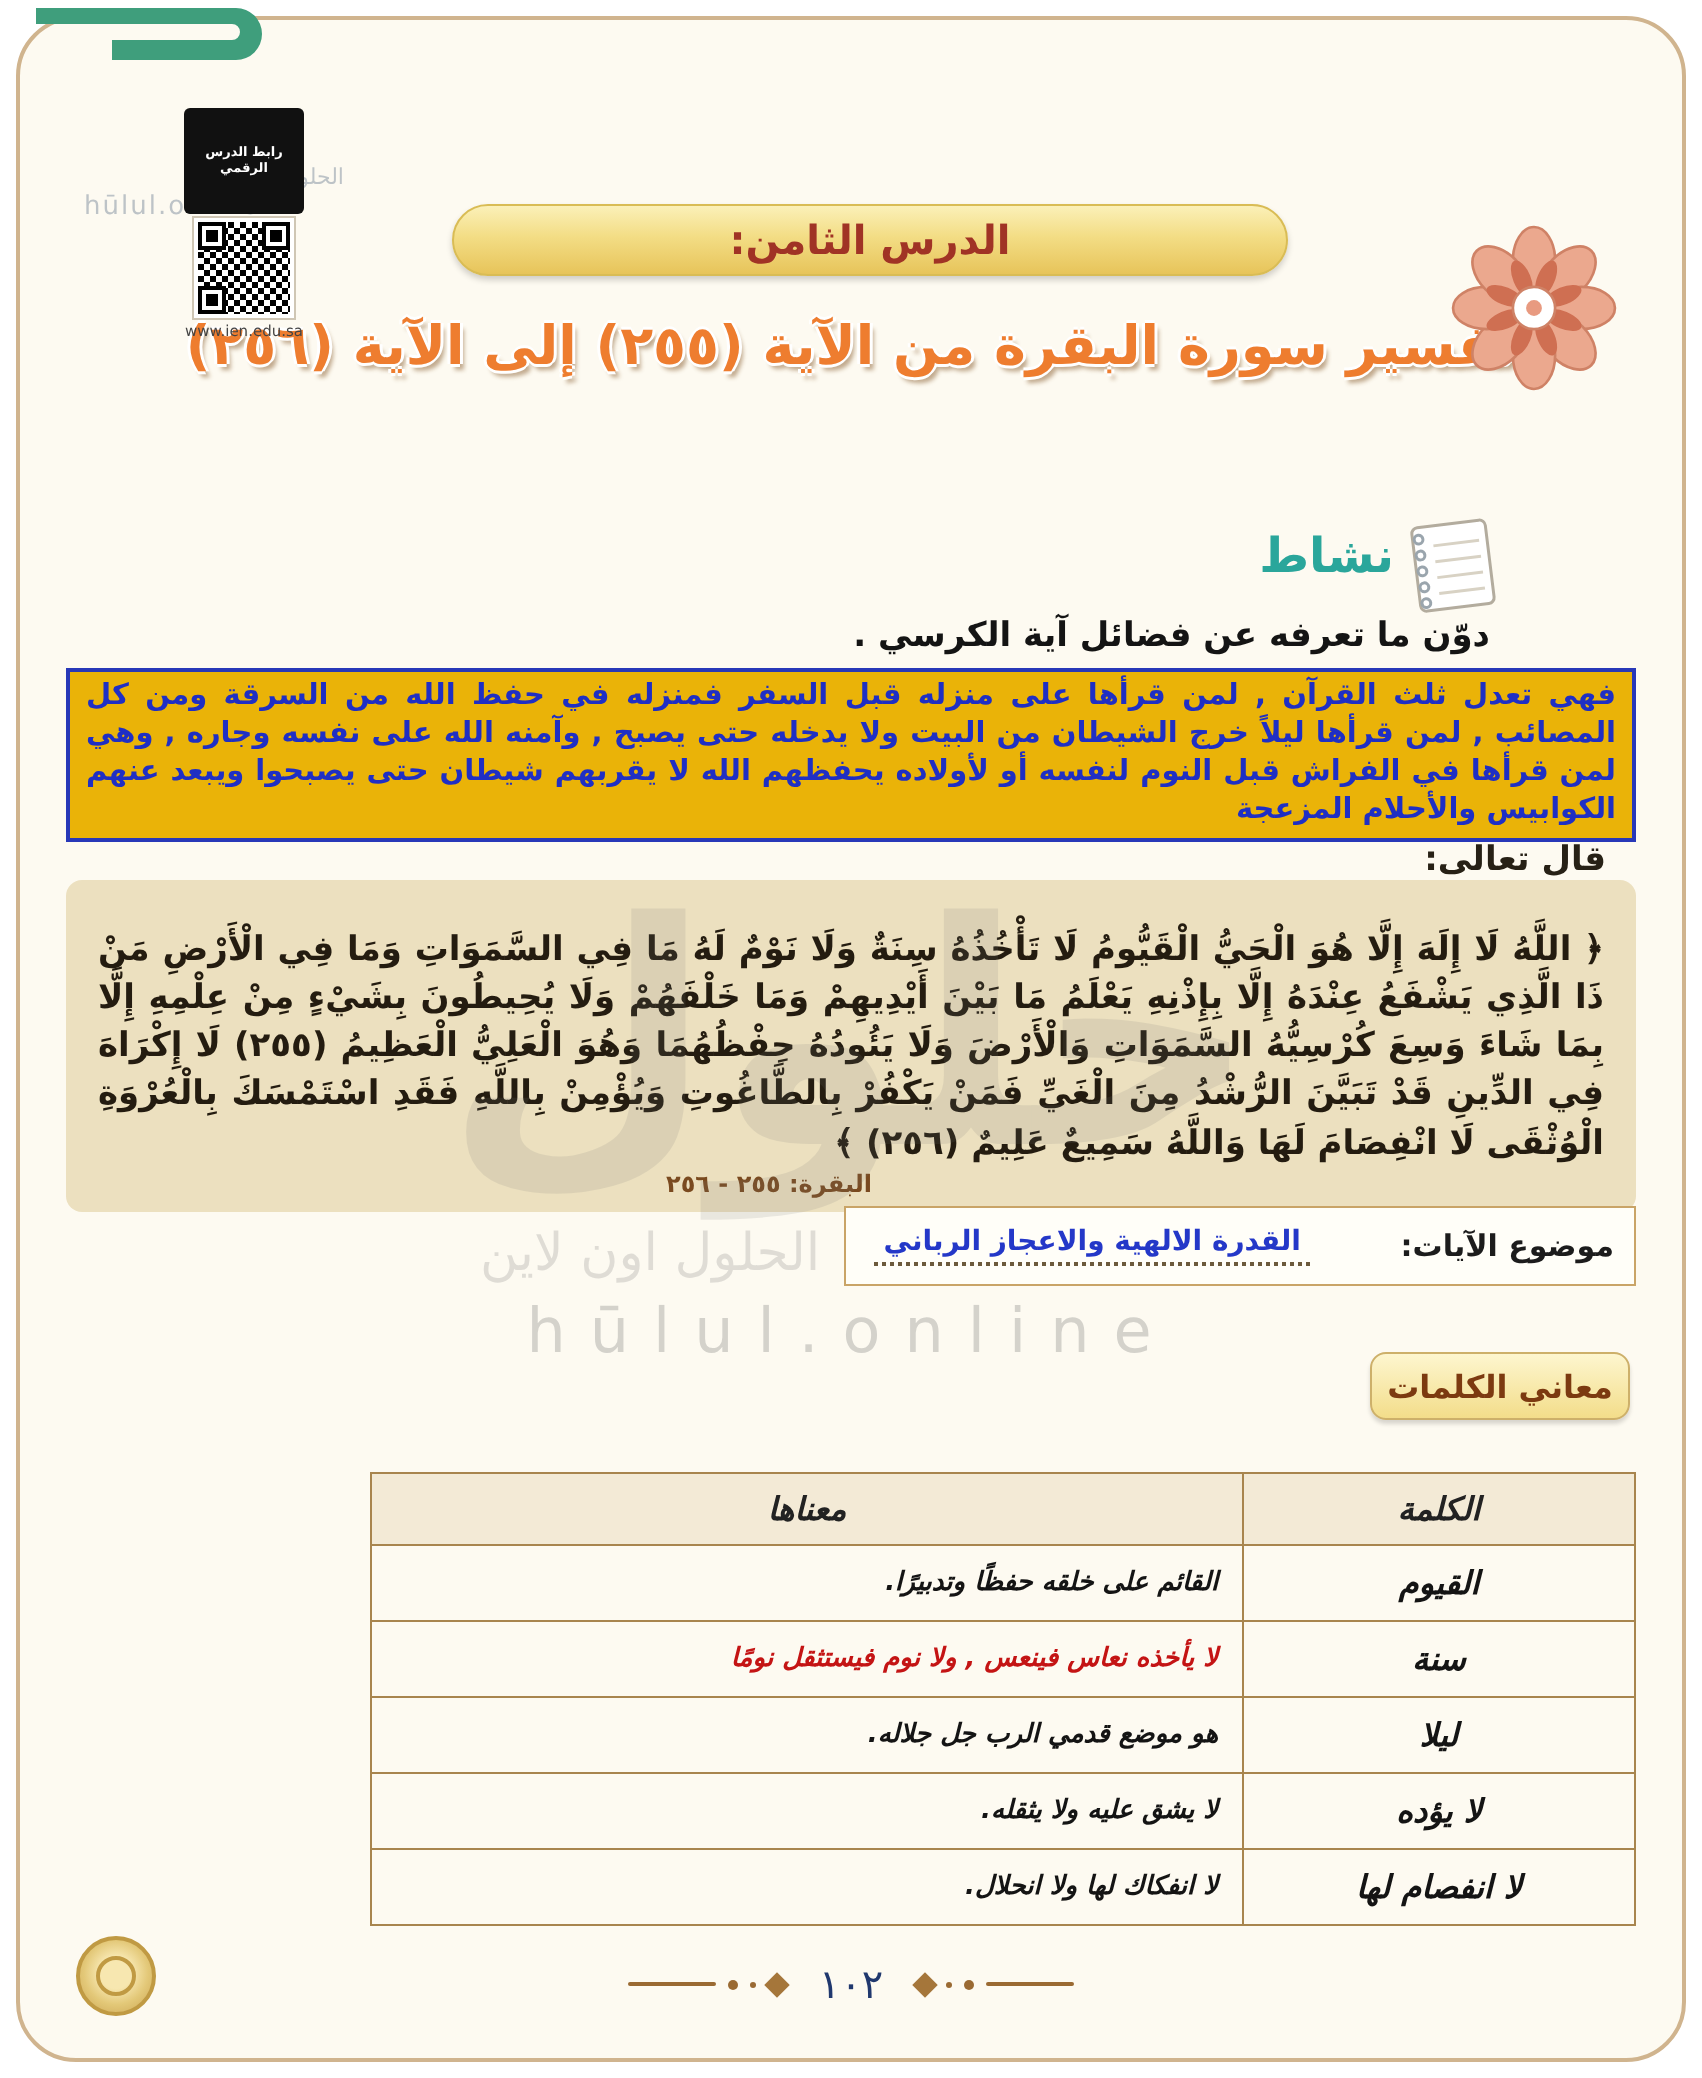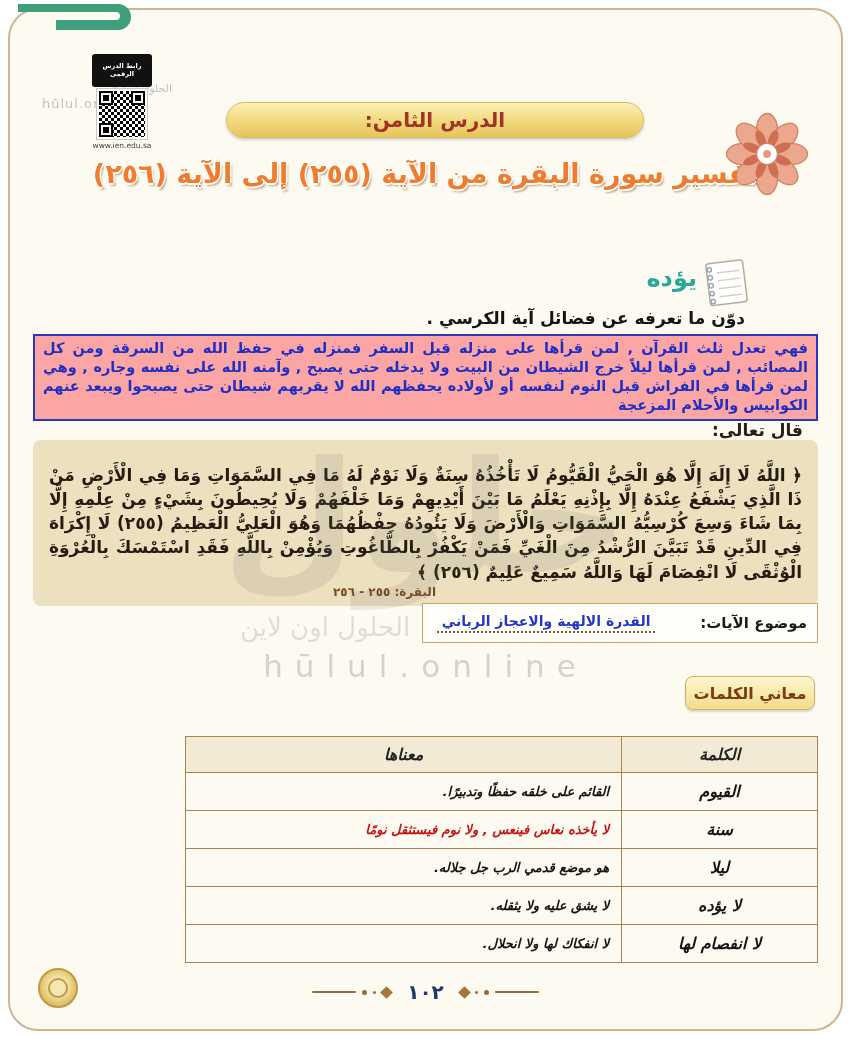--- a/index.html
+++ b/index.html
@@ -14,21 +14,21 @@
     position: absolute; inset: 8px;
     border: 2px solid #d0b48e; border-radius: 30px;
     background: #fdfaf1;
   }
 
   
   .logo { position: absolute; left: 12px; top: -4px; width: 135px; height: 96px; z-index: 3; }
   .qr-block { position: absolute; left: 92px; top: 54px; width: 60px; text-align: center; z-index: 3; }
   .qr-label {
     display: block; background: #111; color: #fff; font-size: 6.5px; line-height: 1.3;
-    padding: 8px 2px; border-radius: 3px; margin-bottom: 2px; font-weight: bold;
+    padding: 18px 2px; border-radius: 3px; margin-bottom: 2px; font-weight: bold;
   }
   .qr {
     width: 50px; height: 50px; margin: 0 auto; position: relative;
     background: repeating-conic-gradient(#000 0% 25%, #fff 0% 50%);
     background-size: 6px 6px; border: 2px solid #fff; outline: 1px solid #cfc6b4;
   }
   .finder { position: absolute; width: 14px; height: 14px; border: 2px solid #000; background: #fff; }
   .finder::after { content: ""; position: absolute; inset: 2px; background: #000; }
   .finder.tl { left: 0; top: 0; } .finder.tr { right: 0; top: 0; } .finder.bl { left: 0; bottom: 0; }
   .qr-site { display: block; font-size: 7.5px; color: #444; margin-top: 2px; }
@@ -54,21 +54,21 @@
     position: absolute; right: 154px; top: 264px;
     color: #2aa69b; font-weight: bold; font-size: 24px;
   }
   .notebook { position: absolute; right: 100px; top: 256px; width: 52px; height: 54px; }
   .prompt {
     position: absolute; right: 106px; top: 308px;
     font-size: 17px; font-weight: bold; color: #141414; margin-left: 20px;
   }
   .answer-box {
     position: absolute; left: 33px; right: 33px; top: 334px;
-    border: 2px solid #2838b8; background: #fca5a5;
+    border: 2px solid #2838b8; background: #eab308;
     padding: 3px 8px 5px; text-align: justify;
     color: #1f2fc4; font-weight: bold; font-size: 14.5px; line-height: 1.3;
   }
 
   
   .qala { position: absolute; right: 48px; top: 420px; font-size: 17px; font-weight: bold; color: #272116; }
   .quran-box {
     position: absolute; left: 33px; right: 33px; top: 440px; min-height: 150px;
     background: #ece0bf; border-radius: 8px;
     padding: 23px 16px 22px; text-align: justify;
@@ -119,21 +119,21 @@
 
   
   .footer-orn {
     position: absolute; left: 0; right: 0; top: 980px;
     display: flex; align-items: center; justify-content: center; gap: 6px;
   }
   .orn-line { width: 44px; height: 2px; background: #9a6a33; border-radius: 1px; }
   .orn-dot { width: 5px; height: 5px; border-radius: 50%; background: #9a6a33; }
   .orn-dot.s { width: 3px; height: 3px; }
   .orn-diamond { width: 9px; height: 9px; background: #a5763a; transform: rotate(45deg); }
-  .page-num { color: #20386e; font-weight: bold; font-size: 20px; padding: 0 10px; }
+  .page-num { color: #20386e; font-weight: normal; font-size: 20px; padding: 0 10px; }
   .medallion {
     position: absolute; left: 38px; top: 968px; width: 40px; height: 40px; border-radius: 50%;
     background: radial-gradient(circle at 50% 45%, #f7e7b0 0 30%, #e3c878 60%, #caa24f);
     border: 2px solid #c09a43;
   }
   .medallion::after { content: ""; position: absolute; inset: 8px; border: 2px solid #c09a43; border-radius: 50%; }
 
   
   .wm { position: absolute; pointer-events: none; color: #777; }
   .wm-big { top: 428px; left: 50%; transform: translateX(-50%); font-size: 155px; font-weight: bold; opacity: .14; }
@@ -194,21 +194,21 @@
           <ellipse cx="50" cy="32" rx="5" ry="11" transform="rotate(247.5 50 50)"></ellipse>
           <ellipse cx="50" cy="32" rx="5" ry="11" transform="rotate(292.5 50 50)"></ellipse>
           <ellipse cx="50" cy="32" rx="5" ry="11" transform="rotate(337.5 50 50)"></ellipse>
         </g>
         <circle cx="50" cy="50" r="12" fill="#ffffff" stroke="#cf8266" stroke-width="1.5"></circle>
         <circle cx="50" cy="50" r="4.5" fill="#e89a80"></circle>
       </g>
     </svg>
   </div>
 
-  <div class="activity-title">يؤده</div>
+  <div class="activity-title">نشاط</div>
   <div class="notebook">
     <svg viewBox="0 0 52 54" width="52" height="54">
       <g transform="rotate(-7 26 27)">
         <rect x="9" y="6" width="37" height="42" rx="3" fill="#ffffff" stroke="#b3ac9e" stroke-width="1.5"></rect>
         <g stroke="#9aa5ad" stroke-width="1.5" fill="none">
           <circle cx="12" cy="12" r="2.2"></circle>
           <circle cx="12" cy="20" r="2.2"></circle>
           <circle cx="12" cy="28" r="2.2"></circle>
           <circle cx="12" cy="36" r="2.2"></circle>
           <circle cx="12" cy="44" r="2.2"></circle>

